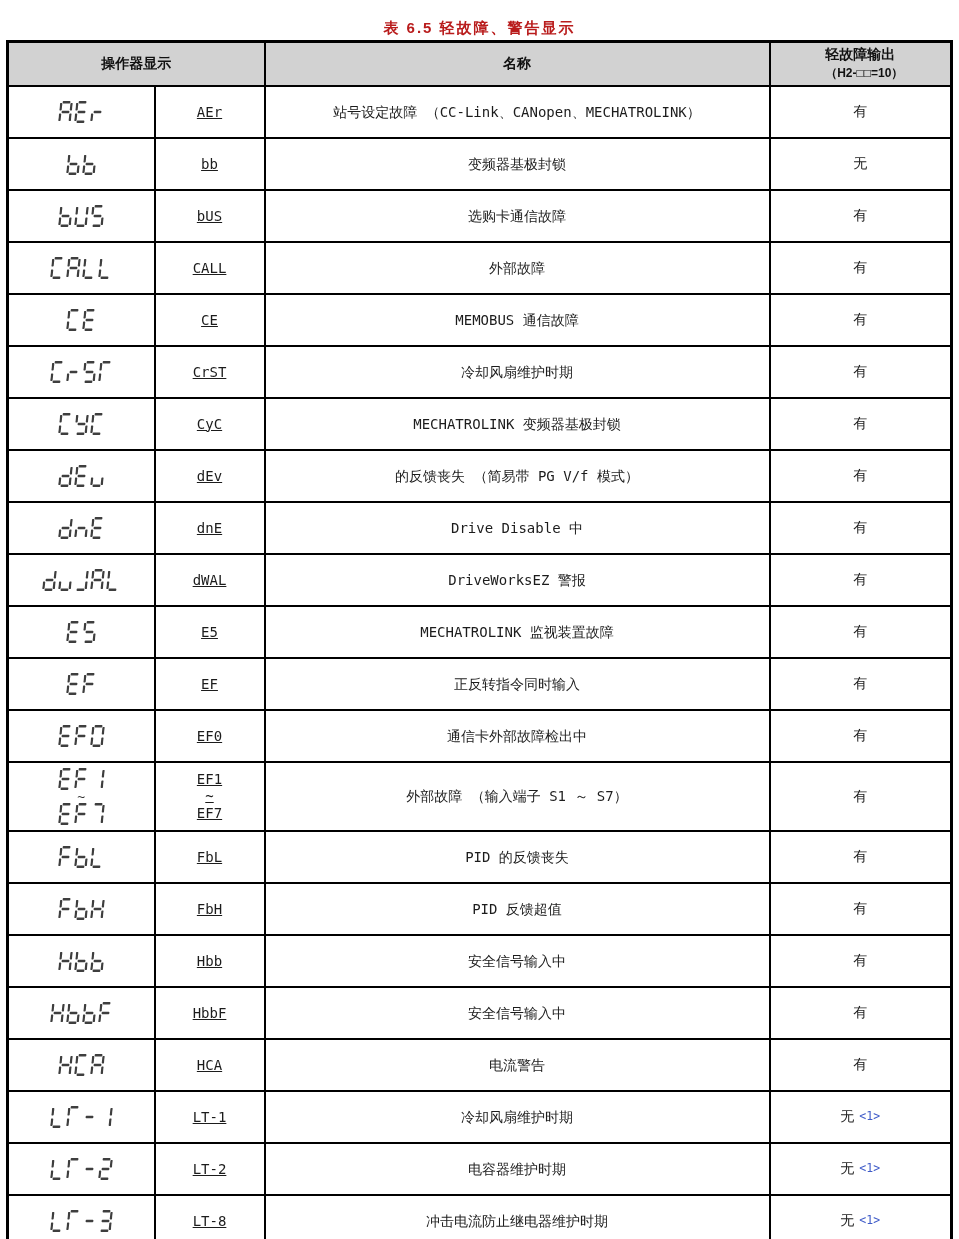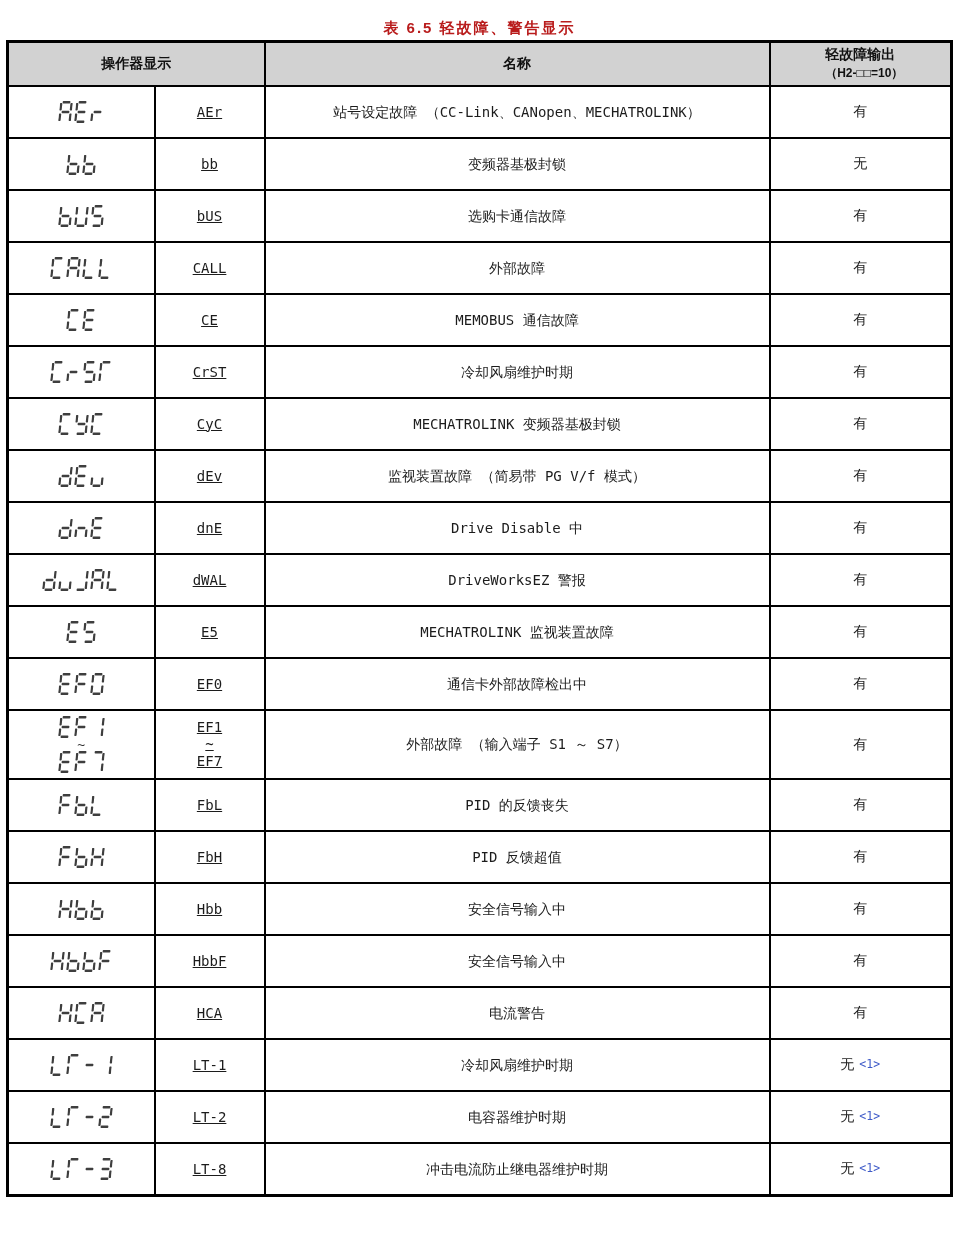--- a/index.html
+++ b/index.html
@@ -295,21 +295,21 @@
             <svg viewBox="0 0 14 24" class="seg-char">
               <rect x="11.4" y="13.6" width="2.6" height="8.2" rx="0.8" fill="#3e3e3e"></rect>
               <rect x="2.8" y="21.4" width="8.4" height="2.6" rx="0.8" fill="#3e3e3e"></rect>
               <rect x="0" y="13.6" width="2.6" height="8.2" rx="0.8" fill="#3e3e3e"></rect>
             </svg>
           </div>
         </td>
         <td class="code-cell">
           <span class="code-line">dEv</span>
         </td>
-        <td class="name-cell">监视装置故障 （简易带 PG V/f 模式）</td>
+        <td class="name-cell">的反馈丧失 （简易带 PG V/f 模式）</td>
         <td class="out-cell"><span>有</span></td>
       </tr>
       <tr>
         <td class="display-cell">
           <div class="seg-line">
             <svg viewBox="0 0 14 24" class="seg-char">
               <rect x="11.4" y="2.2" width="2.6" height="8.2" rx="0.8" fill="#3e3e3e"></rect>
               <rect x="11.4" y="13.6" width="2.6" height="8.2" rx="0.8" fill="#3e3e3e"></rect>
               <rect x="2.8" y="21.4" width="8.4" height="2.6" rx="0.8" fill="#3e3e3e"></rect>
               <rect x="0" y="13.6" width="2.6" height="8.2" rx="0.8" fill="#3e3e3e"></rect>
@@ -392,20 +392,44 @@
               <rect x="2.8" y="21.4" width="8.4" height="2.6" rx="0.8" fill="#3e3e3e"></rect>
               <rect x="0" y="2.2" width="2.6" height="8.2" rx="0.8" fill="#3e3e3e"></rect>
               <rect x="2.8" y="10.7" width="8.4" height="2.6" rx="0.8" fill="#3e3e3e"></rect>
             </svg>
           </div>
         </td>
         <td class="code-cell">
           <span class="code-line">E5</span>
         </td>
         <td class="name-cell">MECHATROLINK 监视装置故障</td>
+        <td class="out-cell"><span>有</span></td>
+      </tr>
+      <tr>
+        <td class="display-cell">
+          <div class="seg-line">
+            <svg viewBox="0 0 14 24" class="seg-char">
+              <rect x="2.8" y="0" width="8.4" height="2.6" rx="0.8" fill="#3e3e3e"></rect>
+              <rect x="2.8" y="21.4" width="8.4" height="2.6" rx="0.8" fill="#3e3e3e"></rect>
+              <rect x="0" y="13.6" width="2.6" height="8.2" rx="0.8" fill="#3e3e3e"></rect>
+              <rect x="0" y="2.2" width="2.6" height="8.2" rx="0.8" fill="#3e3e3e"></rect>
+              <rect x="2.8" y="10.7" width="8.4" height="2.6" rx="0.8" fill="#3e3e3e"></rect>
+            </svg>
+            <svg viewBox="0 0 14 24" class="seg-char">
+              <rect x="2.8" y="0" width="8.4" height="2.6" rx="0.8" fill="#3e3e3e"></rect>
+              <rect x="0" y="13.6" width="2.6" height="8.2" rx="0.8" fill="#3e3e3e"></rect>
+              <rect x="0" y="2.2" width="2.6" height="8.2" rx="0.8" fill="#3e3e3e"></rect>
+              <rect x="2.8" y="10.7" width="8.4" height="2.6" rx="0.8" fill="#3e3e3e"></rect>
+            </svg>
+          </div>
+        </td>
+        <td class="code-cell">
+          <span class="code-line">EF</span>
+        </td>
+        <td class="name-cell">正反转指令同时输入</td>
         <td class="out-cell"><span>有</span></td>
       </tr>
       <tr>
         <td class="display-cell">
           <div class="seg-line">
             <svg viewBox="0 0 14 24" class="seg-char">
               <rect x="2.8" y="0" width="8.4" height="2.6" rx="0.8" fill="#3e3e3e"></rect>
               <rect x="2.8" y="21.4" width="8.4" height="2.6" rx="0.8" fill="#3e3e3e"></rect>
               <rect x="0" y="13.6" width="2.6" height="8.2" rx="0.8" fill="#3e3e3e"></rect>
               <rect x="0" y="2.2" width="2.6" height="8.2" rx="0.8" fill="#3e3e3e"></rect>

